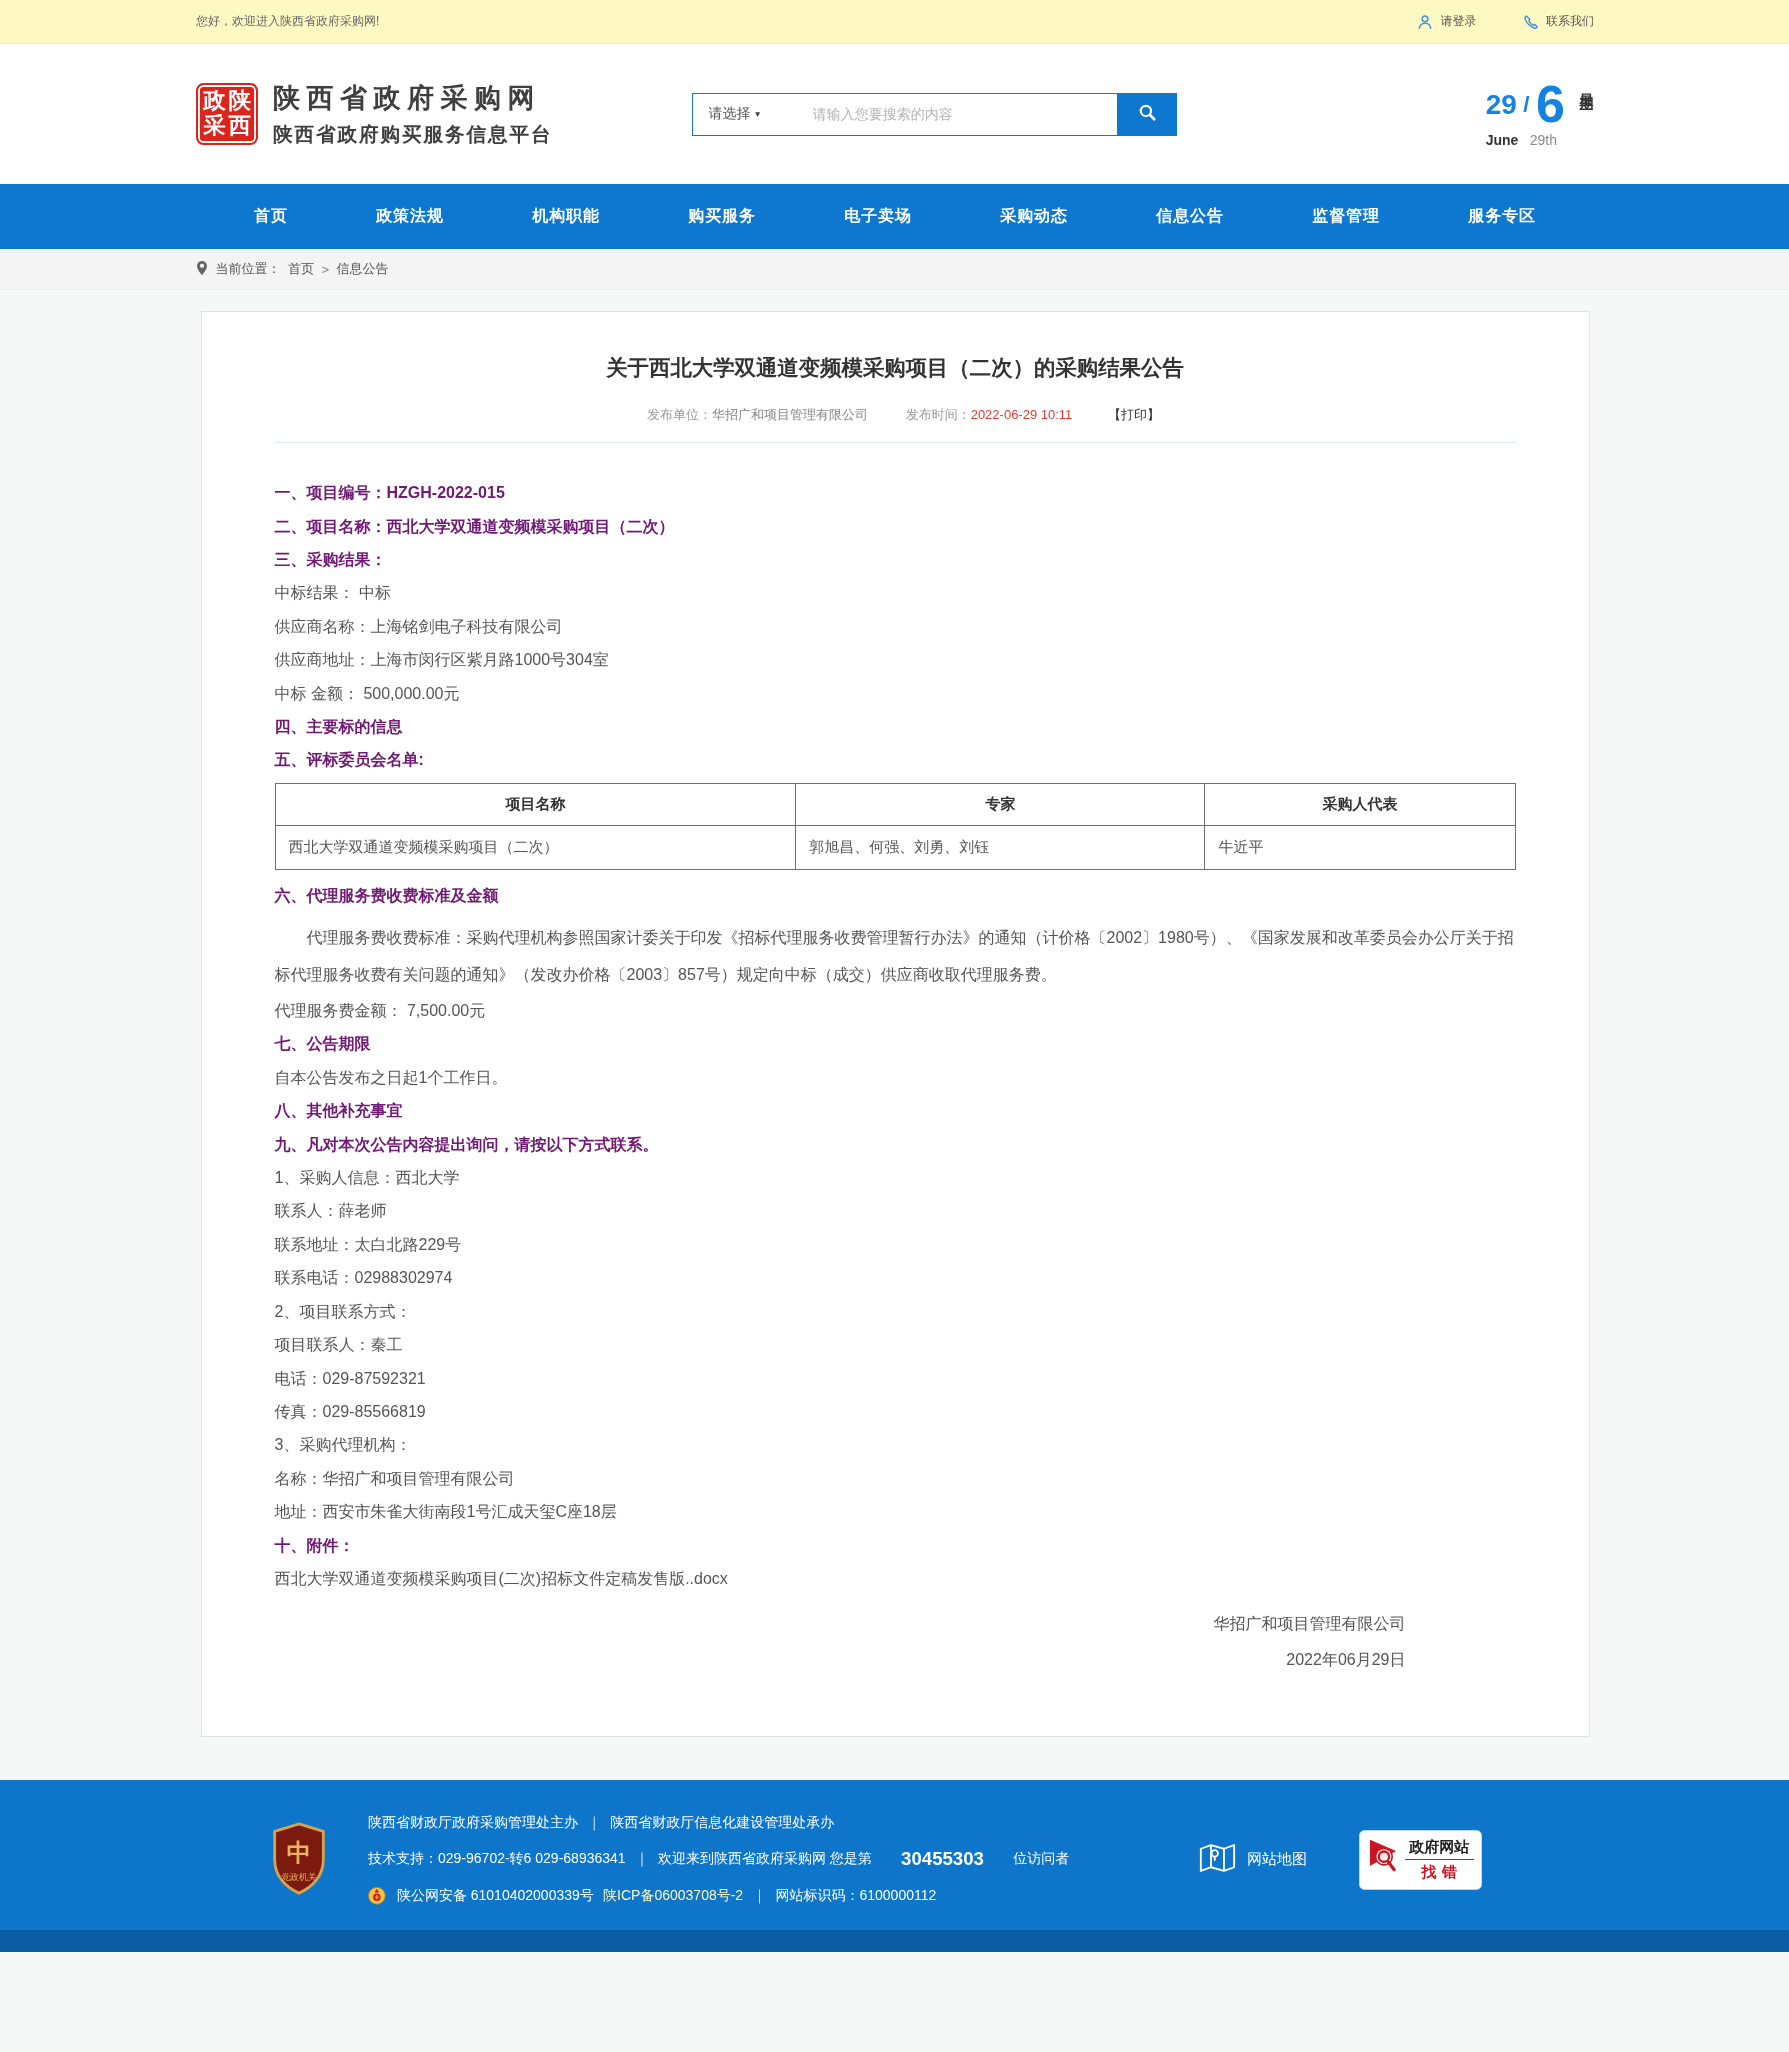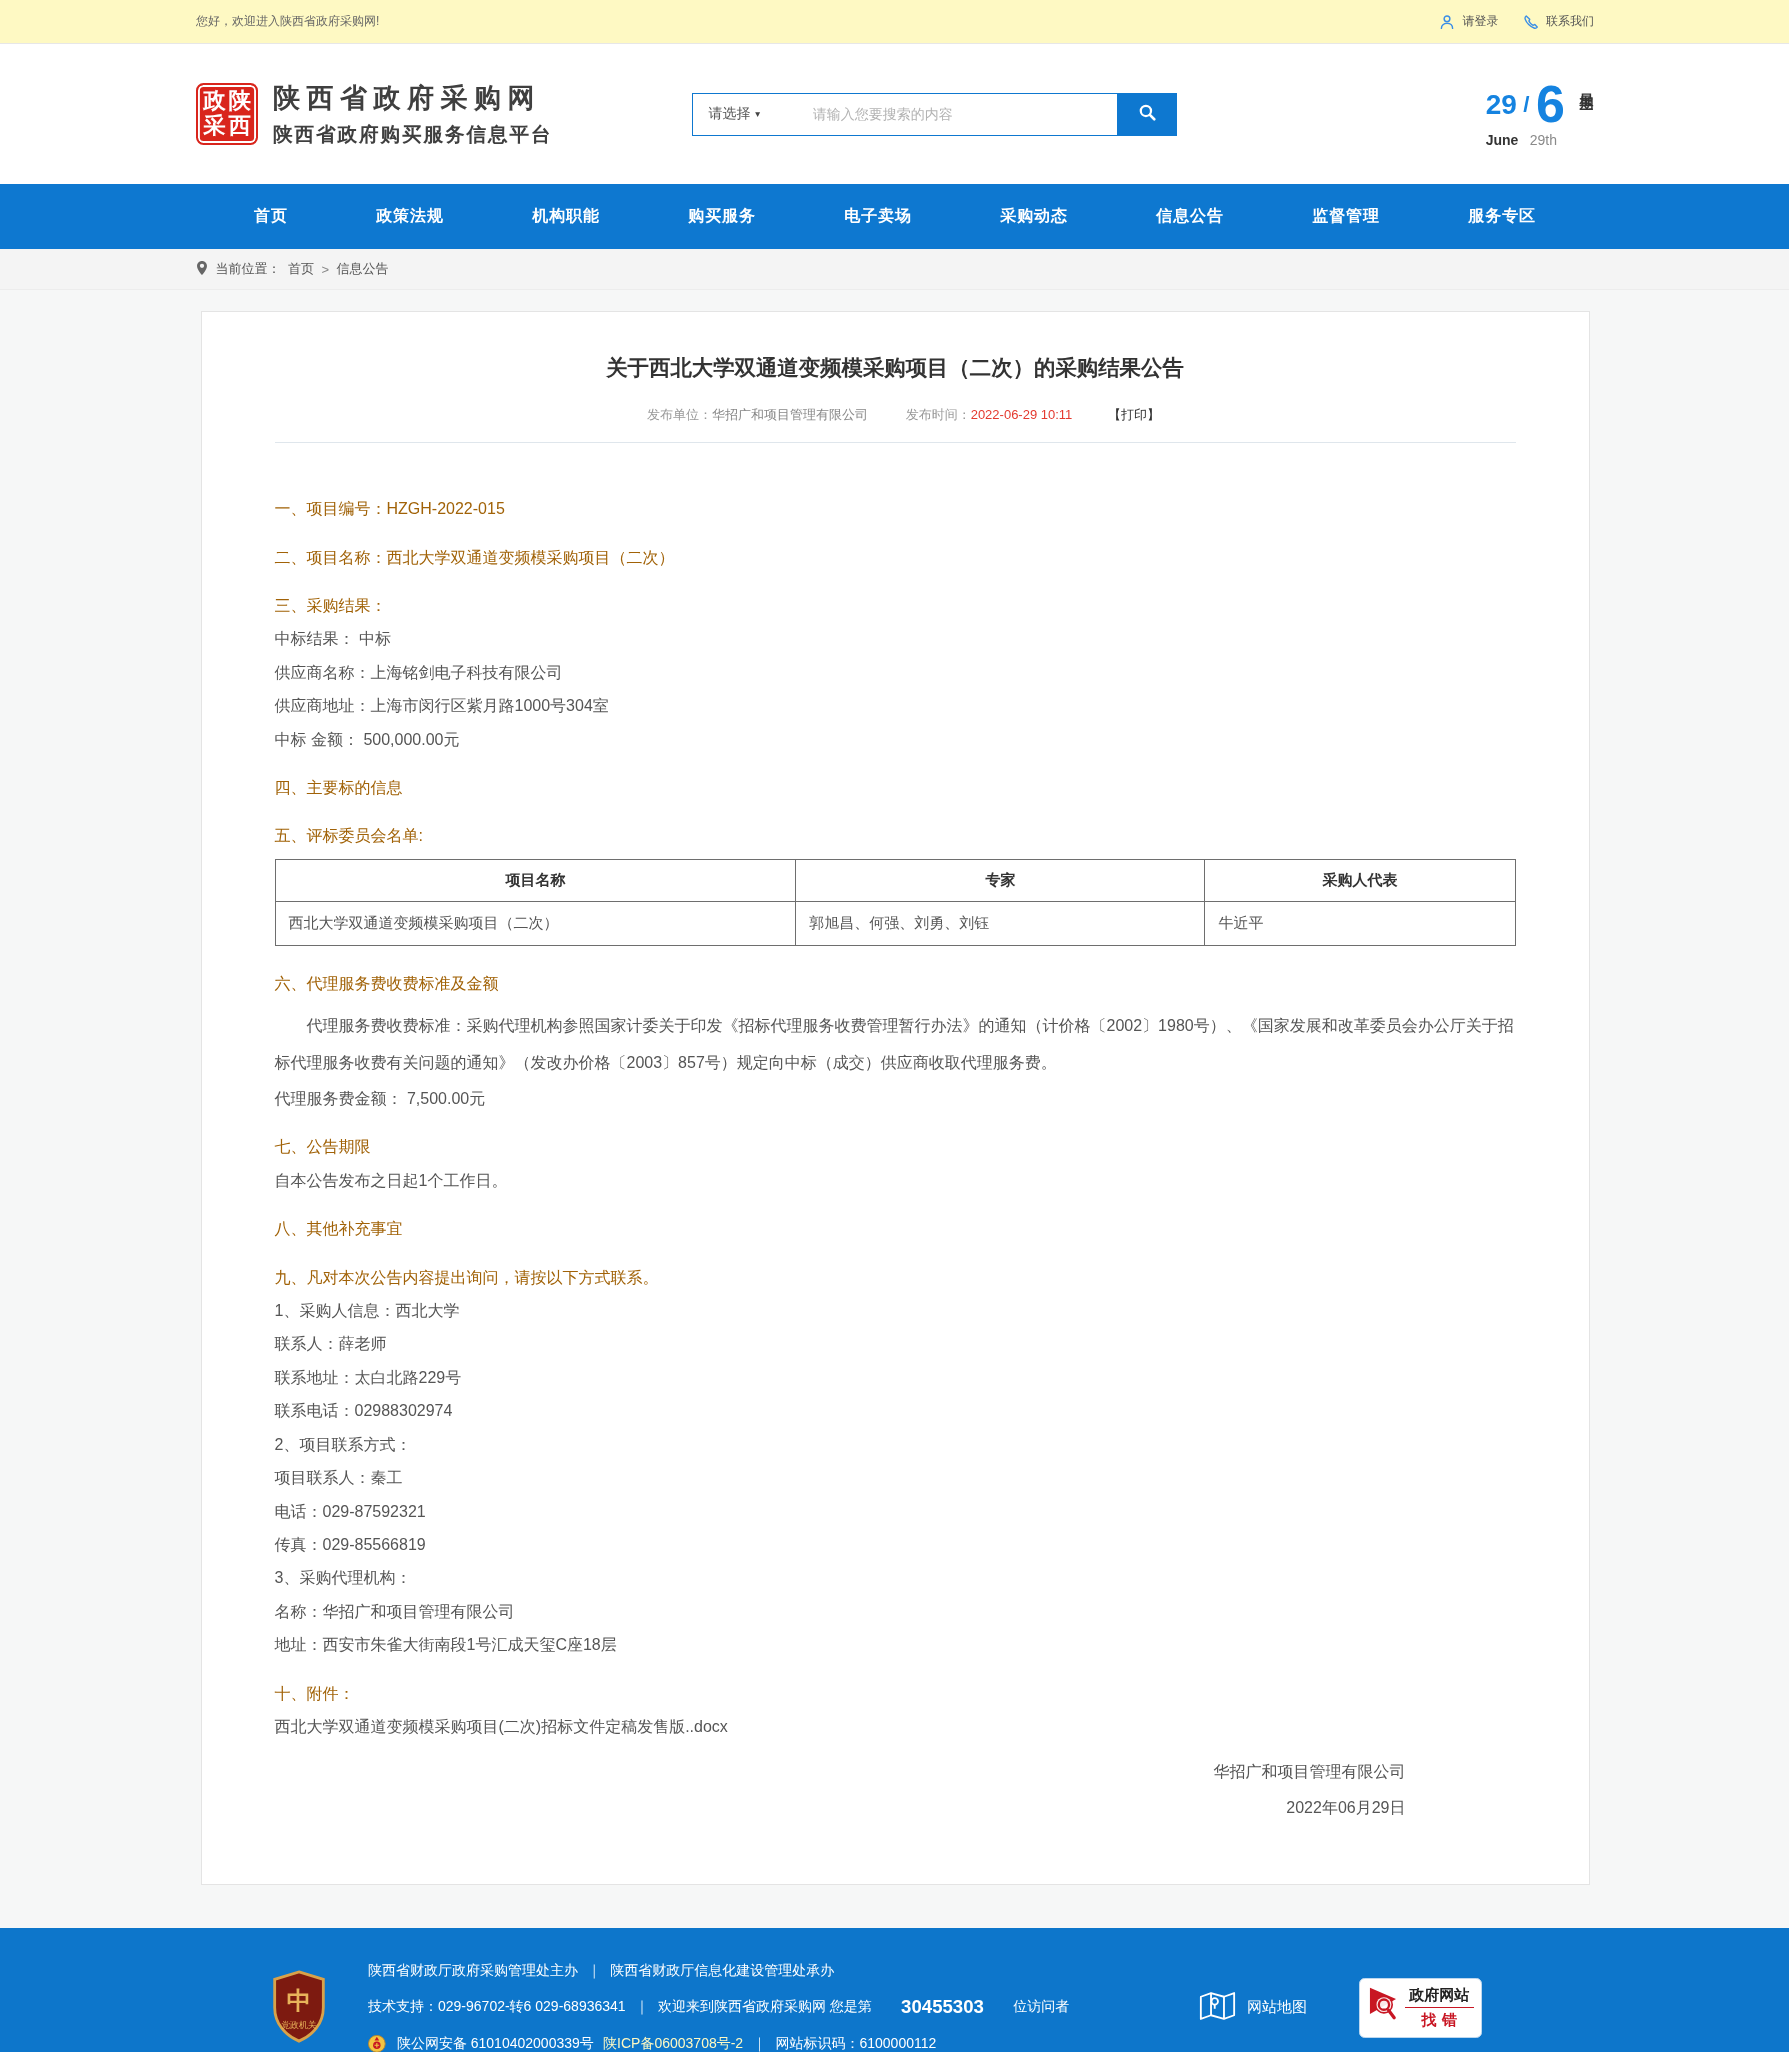--- a/index.html
+++ b/index.html
@@ -9,21 +9,21 @@
     background:#f6f7f7;
     font-family:"Liberation Sans","DejaVu Sans",sans-serif;
     color:#333;
   }
   .wrap { width:1398px; margin:0 auto; }
 
   
   .topbar { height:44px; background:#fef9c3; border-bottom:0.9px solid #e7e7e7; }
   .topbar-inner { height:100%; display:flex; align-items:center; justify-content:space-between; }
   .greeting { font-size:12px; color:#666; }
-  .topbar-right { display:flex; align-items:center; gap:24px; }
+  .topbar-right { display:flex; align-items:center; gap:46px; }
   .topbar-link { display:flex; align-items:center; gap:7.5px; font-size:12px; color:#555; cursor:pointer; text-decoration:none; }
   .topbar-link svg { display:block; }
 
   
   .header { background:#ffffff; height:140px; }
   .header-inner { height:100%; display:flex; align-items:center; }
   .brand { display:flex; align-items:center; cursor:pointer; }
   .seal {
     width:62px; height:62px; background:#d9251c; border-radius:7.5px;
     border:2.8px solid #d9251c; box-shadow:inset 0 0 0 1.9px #fff;
@@ -75,21 +75,21 @@
   .article-title { margin:0; text-align:center; font-size:21.4px; font-weight:bold; color:#333; }
   .article-meta { margin-top:24px; text-align:center; font-size:13px; color:#999; }
   .article-meta .meta-item { margin:0 17px; }
   .meta-value { color:#888; }
   .meta-time { color:#e4392f; }
   .print-btn { color:#333; margin-left:15px; cursor:pointer; text-decoration:none; }
   .meta-rule { border:none; border-top:0.9px solid #dfe6ec; margin:18.6px 0 0; }
 
   .article-body { padding-top:28px; font-size:16px; color:#555; }
   .article-body p { margin:0 0 12px; line-height:21.4px; }
-  .article-body p.h { margin-top:27px; font-weight:normal; color:#a16207; }
+  .article-body p.h { margin-top:11px; font-weight:bold; color:#701a75; }
   .article-body p.para { line-height:37px; margin-bottom:7.5px; text-indent:2em; color:#555; }
   .attach-link { color:#555; cursor:pointer; }
 
   table.committee { width:100%; border-collapse:collapse; margin:9.3px 0 15px; }
   table.committee th, table.committee td { border:0.9px solid #6e6e6e; font-size:15px; }
   table.committee th { font-weight:bold; color:#333; text-align:center; padding:11.2px 9.3px; }
   table.committee td { color:#555; text-align:left; padding:12px 13px; }
   table.committee .col1 { width:42%; }
   table.committee .col2 { width:33%; }
   table.committee .col3 { width:25%; }

